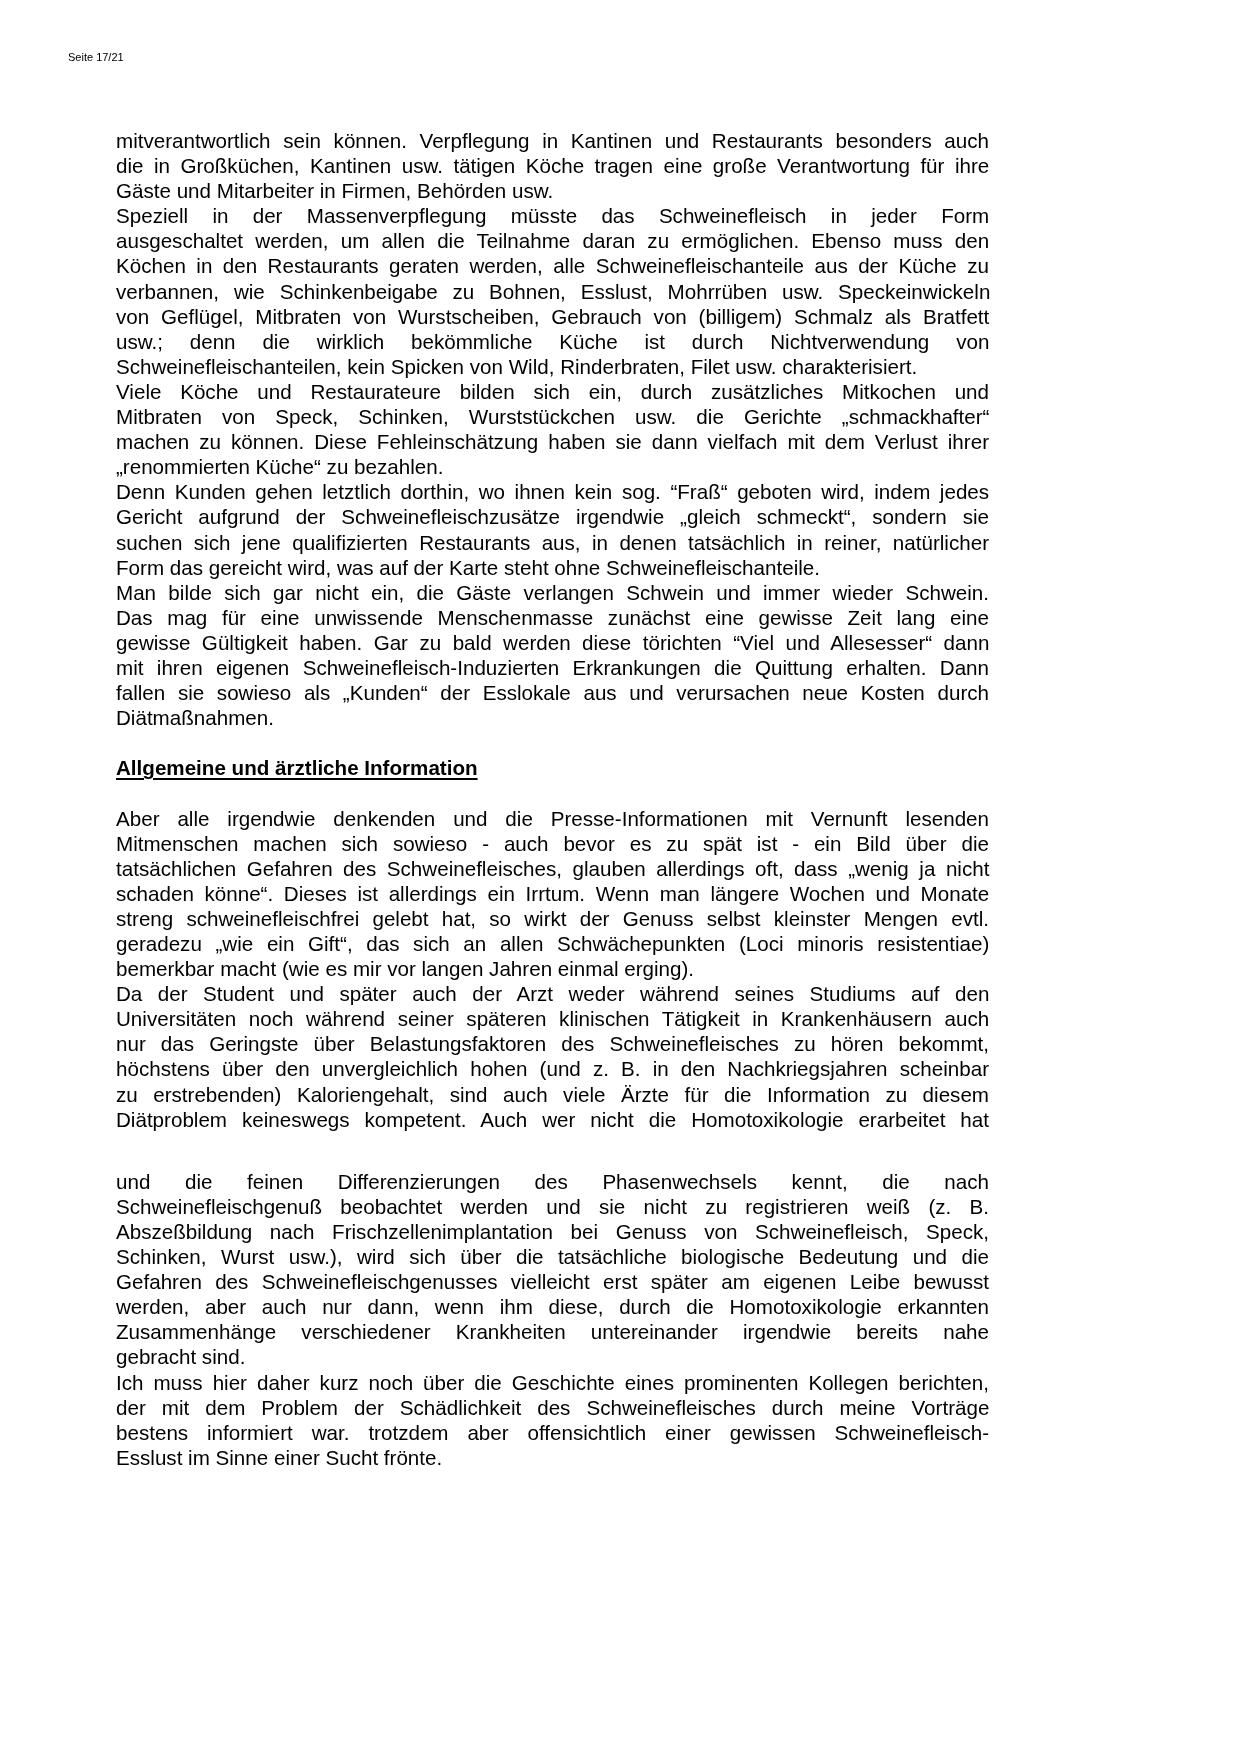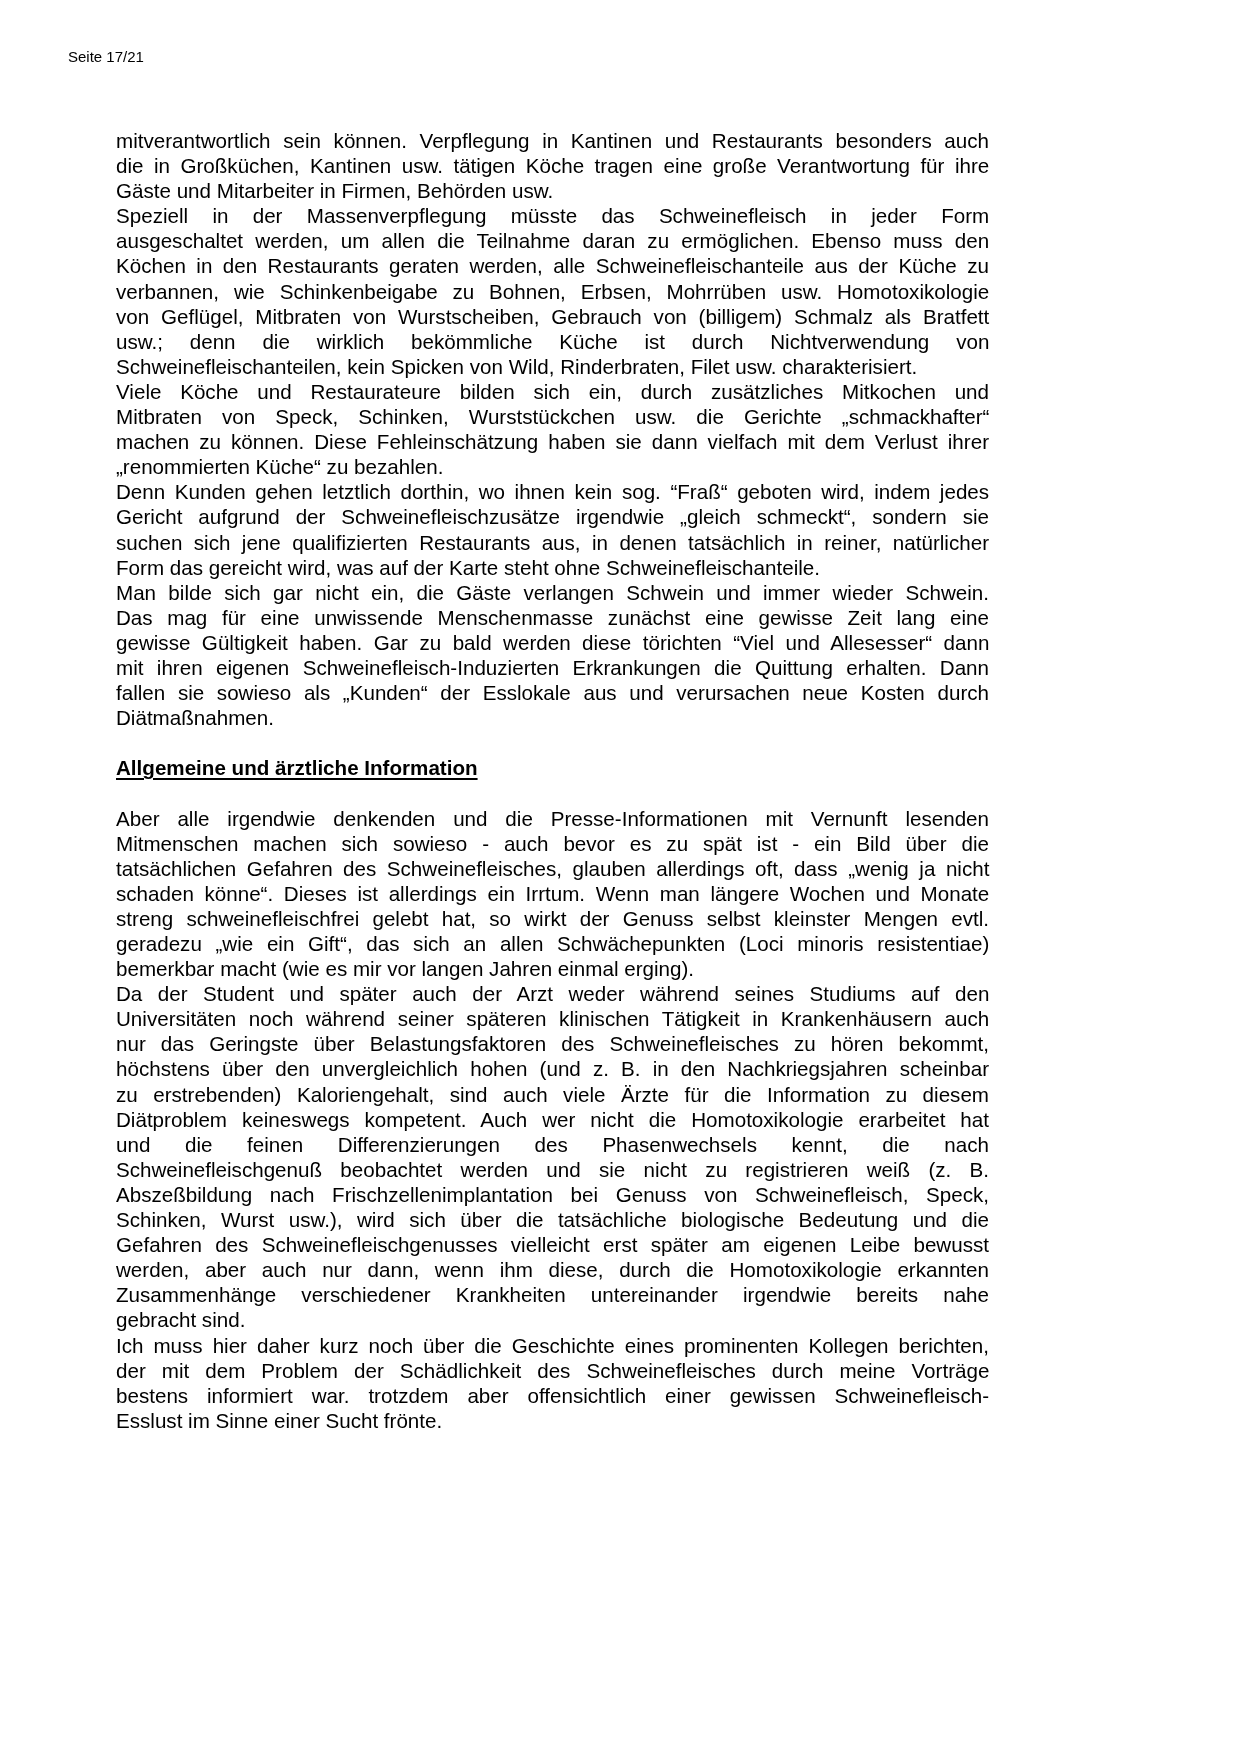--- a/index.html
+++ b/index.html
@@ -1,18 +1,18 @@
 <!DOCTYPE html>
 <html><head>
 <meta charset="utf-8">
 <style>
   html, body { margin: 0; padding: 0; background: #ffffff; }
   body { width: 1240px; height: 1754px; position: relative; overflow: hidden;
          font-family: "Liberation Sans", sans-serif; color: #000; }
-  .page-header { position: absolute; left: 68px; top: 46px; font-size: 15px; line-height: 22px; }
+  .page-header { position: absolute; left: 68px; top: 46px; font-size: 11px; line-height: 22px; }
   .body-text { position: absolute; left: 116px; top: 128px; width: 873px; font-size: 20.6px; }
   .line { display: block; height: 25.1px; line-height: 25.1px; white-space: nowrap;
           text-align: justify; text-align-last: justify; overflow: visible; }
   .line.last { text-align-last: left; }
   .gap { height: 25.1px; }
   .heading { font-weight: bold; text-decoration: underline; text-decoration-thickness: 2px;
              text-underline-offset: 3px; text-align-last: left; }
 </style>
 </head>
 <body>
@@ -22,21 +22,21 @@
 <div class="body-text" id="body-text">
     <div>
       <span class="line" style="text-align: left; display: block; word-spacing: 6.88889px;">mitverantwortlich sein können. Verpflegung in Kantinen und Restaurants besonders auch</span>
       <span class="line" style="text-align: center; display: block; word-spacing: 4.75px;">die in Großküchen, Kantinen usw. tätigen Köche tragen eine große Verantwortung für ihre</span>
       <span class="line last">Gäste und Mitarbeiter in Firmen, Behörden usw.</span>
     </div>
     <div>
       <span class="line" style="text-align: left; display: block; word-spacing: 18.5556px;">Speziell in der Massenverpflegung müsste das Schweinefleisch in jeder Form</span>
       <span class="line" style="text-align: left; display: block; word-spacing: 6.45455px;">ausgeschaltet werden, um allen die Teilnahme daran zu ermöglichen. Ebenso muss den</span>
       <span class="line" style="text-align: left; display: block; word-spacing: 4.72727px;">Köchen in den Restaurants geraten werden, alle Schweinefleischanteile aus der Küche zu</span>
-      <span class="line" style="text-align: left; display: block; word-spacing: 9.125px;">verbannen, wie Schinkenbeigabe zu Bohnen, Erbsen, Mohrrüben usw. Homotoxikologie</span>
+      <span class="line" style="text-align: left; display: block; word-spacing: 9.125px;">verbannen, wie Schinkenbeigabe zu Bohnen, Esslust, Mohrrüben usw. Speckeinwickeln</span>
       <span class="line" style="text-align: left; display: block; word-spacing: 6.1px;">von Geflügel, Mitbraten von Wurstscheiben, Gebrauch von (billigem) Schmalz als Bratfett</span>
       <span class="line" style="text-align: left; display: block; word-spacing: 21.1111px;">usw.; denn die wirklich bekömmliche Küche ist durch Nichtverwendung von</span>
       <span class="line last">Schweinefleischanteilen, kein Spicken von Wild, Rinderbraten, Filet usw. charakterisiert.</span>
     </div>
     <div>
       <span class="line" style="text-align: left; display: block; word-spacing: 13px;">Viele Köche und Restaurateure bilden sich ein, durch zusätzliches Mitkochen und</span>
       <span class="line" style="text-align: left; display: block; word-spacing: 14.375px;">Mitbraten von Speck, Schinken, Wurststückchen usw. die Gerichte „schmackhafter“</span>
       <span class="line" style="text-align: left; display: block; word-spacing: 4.25px;">machen zu können. Diese Fehleinschätzung haben sie dann vielfach mit dem Verlust ihrer</span>
       <span class="line last">„renommierten Küche“ zu bezahlen.</span>
     </div>
@@ -66,21 +66,21 @@
       <span class="line" style="text-align: left; display: block; word-spacing: 7.90909px;">geradezu „wie ein Gift“, das sich an allen Schwächepunkten (Loci minoris resistentiae)</span>
       <span class="line last">bemerkbar macht (wie es mir vor langen Jahren einmal erging).</span>
     </div>
     <div>
       <span class="line" style="text-align: left; display: block; word-spacing: 9.76923px;">Da der Student und später auch der Arzt weder während seines Studiums auf den</span>
       <span class="line" style="text-align: left; display: block; word-spacing: 6.88889px;">Universitäten noch während seiner späteren klinischen Tätigkeit in Krankenhäusern auch</span>
       <span class="line" style="text-align: left; display: block; word-spacing: 9.33333px;">nur das Geringste über Belastungsfaktoren des Schweinefleisches zu hören bekommt,</span>
       <span class="line" style="text-align: left; display: block; word-spacing: 6.36364px;">höchstens über den unvergleichlich hohen (und z. B. in den Nachkriegsjahren scheinbar</span>
       <span class="line" style="text-align: left; display: block; word-spacing: 9.72727px;">zu erstrebenden) Kaloriengehalt, sind auch viele Ärzte für die Information zu diesem</span>
       <span class="line" style="text-align: left; display: block; word-spacing: 9.22222px;">Diätproblem keineswegs kompetent. Auch wer nicht die Homotoxikologie erarbeitet hat</span>
-      <span class="line" style="text-align: left; display: block; word-spacing: 28.875px;">und die feinen Differenzierungen des Phasenwechsels kennt, die nach</span>
+      <span class="line" style="text-align: left; display: block; word-spacing: 28.875px; margin-top: 37px;">und die feinen Differenzierungen des Phasenwechsels kennt, die nach</span>
       <span class="line" style="text-align: left; display: block; word-spacing: 12.5px;">Schweinefleischgenuß beobachtet werden und sie nicht zu registrieren weiß (z. B.</span>
       <span class="line" style="text-align: left; display: block; word-spacing: 11.8571px;">Abszeßbildung nach Frischzellenimplantation bei Genuss von Schweinefleisch, Speck,</span>
       <span class="line" style="text-align: left; display: block; word-spacing: 8.72727px;">Schinken, Wurst usw.), wird sich über die tatsächliche biologische Bedeutung und die</span>
       <span class="line" style="text-align: left; display: block; word-spacing: 7.55556px;">Gefahren des Schweinefleischgenusses vielleicht erst später am eigenen Leibe bewusst</span>
       <span class="line" style="text-align: left; display: block; word-spacing: 9.90909px;">werden, aber auch nur dann, wenn ihm diese, durch die Homotoxikologie erkannten</span>
       <span class="line" style="text-align: left; display: block; word-spacing: 19.3333px;">Zusammenhänge verschiedener Krankheiten untereinander irgendwie bereits nahe</span>
       <span class="line last">gebracht sind.</span>
     </div>
     <div>
       <span class="line" style="text-align: left; display: block; word-spacing: 4.25px;">Ich muss hier daher kurz noch über die Geschichte eines prominenten Kollegen berichten,</span>

